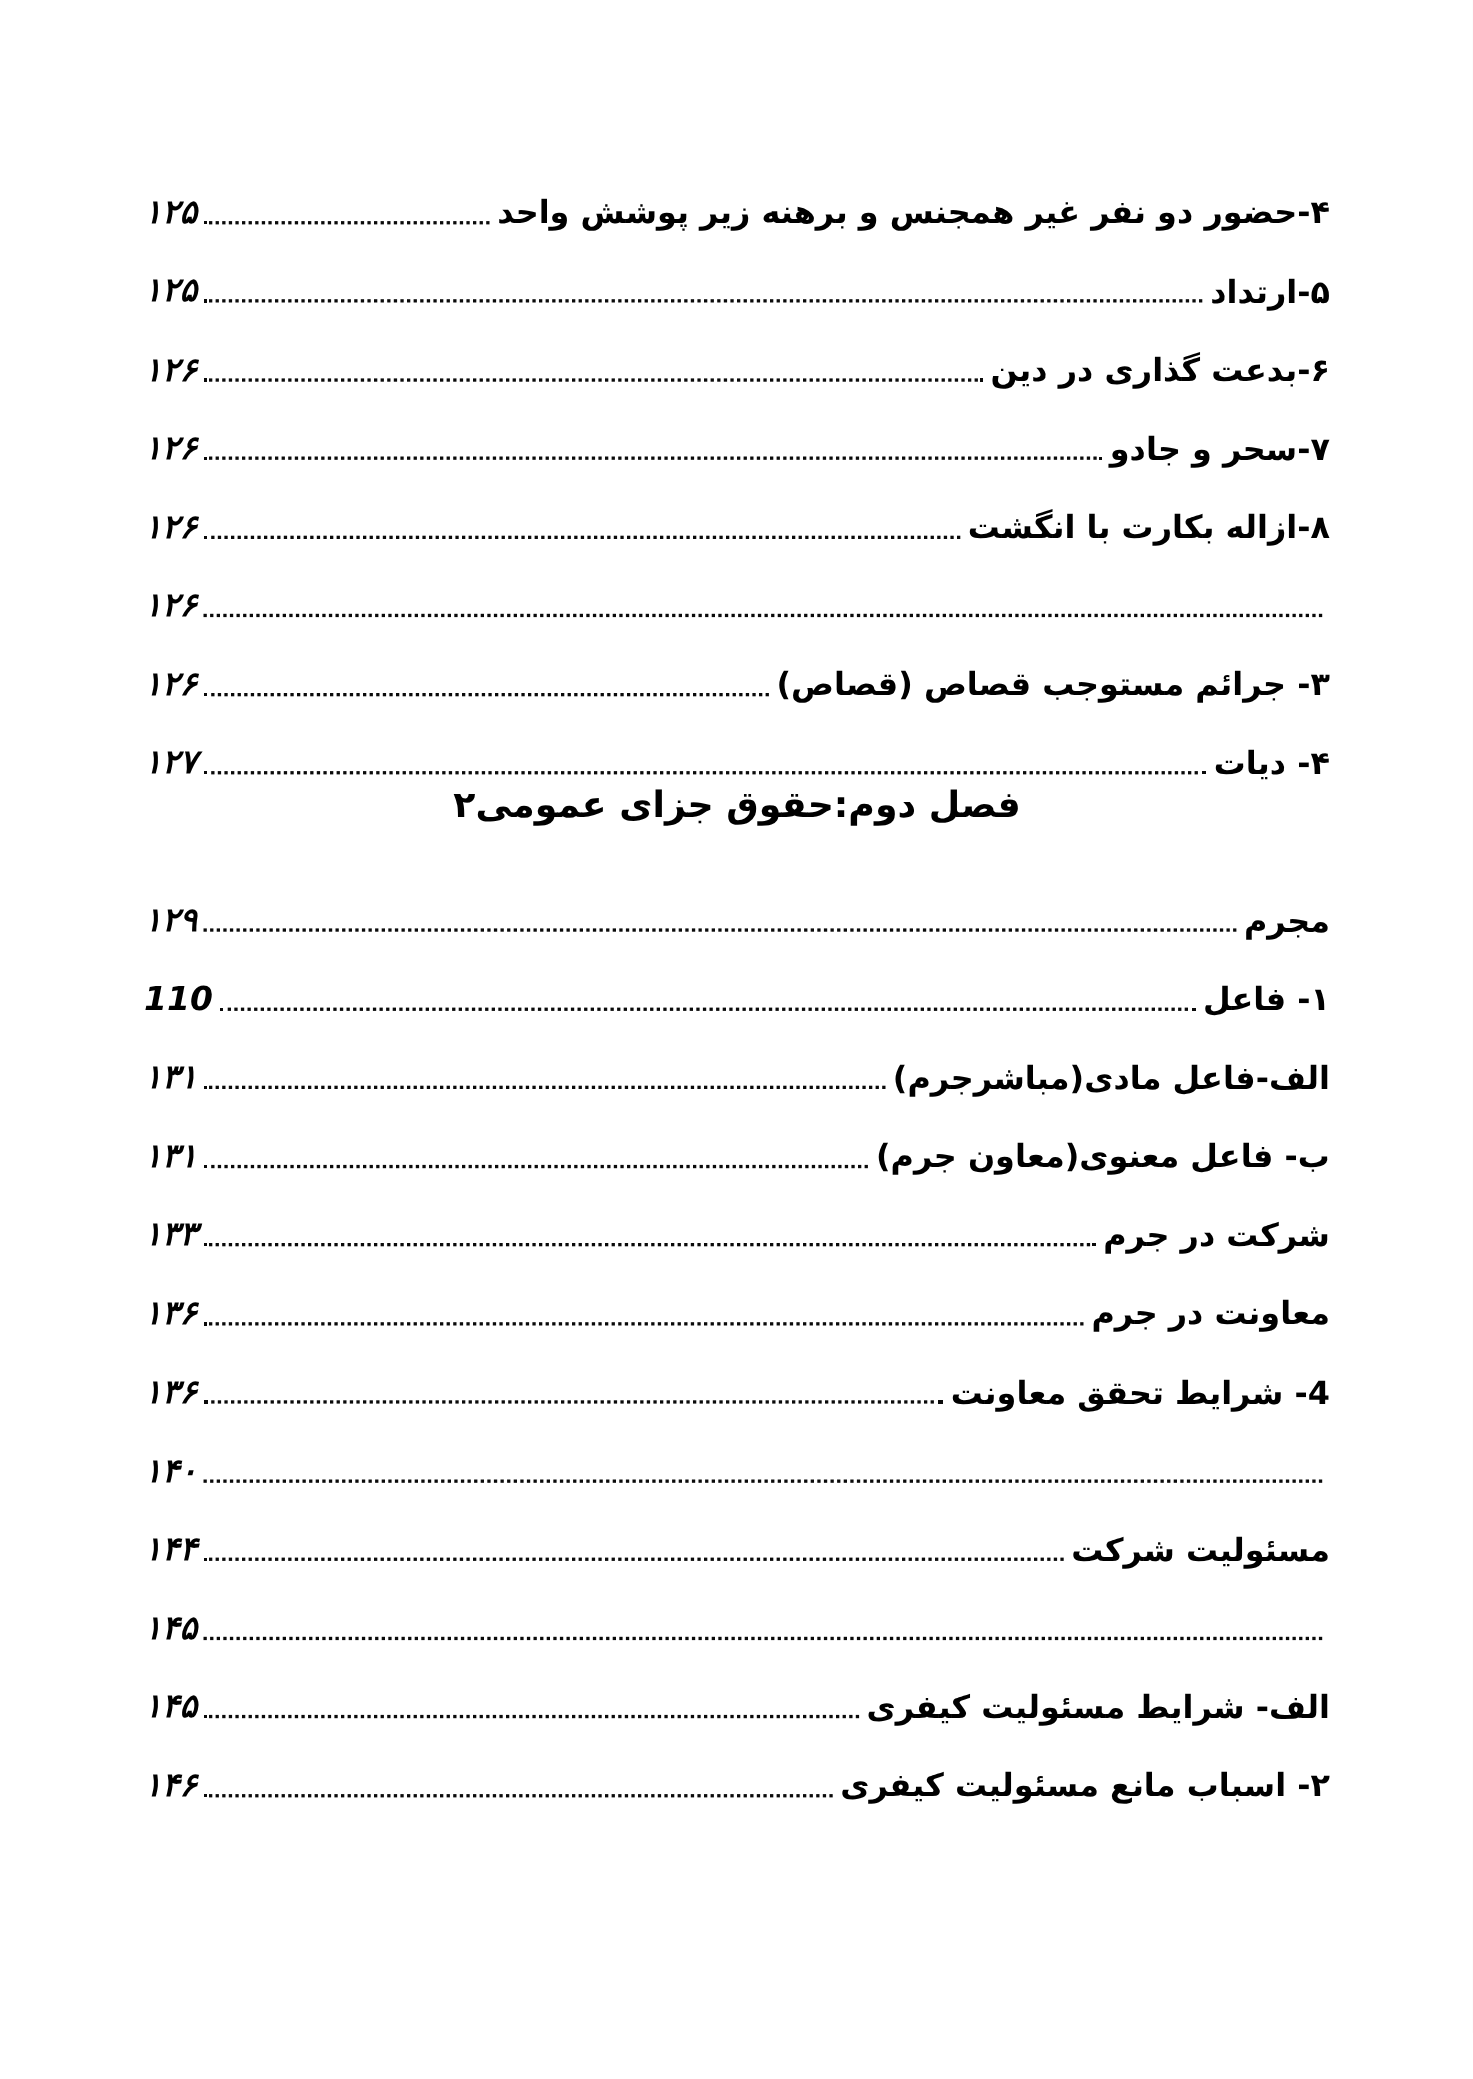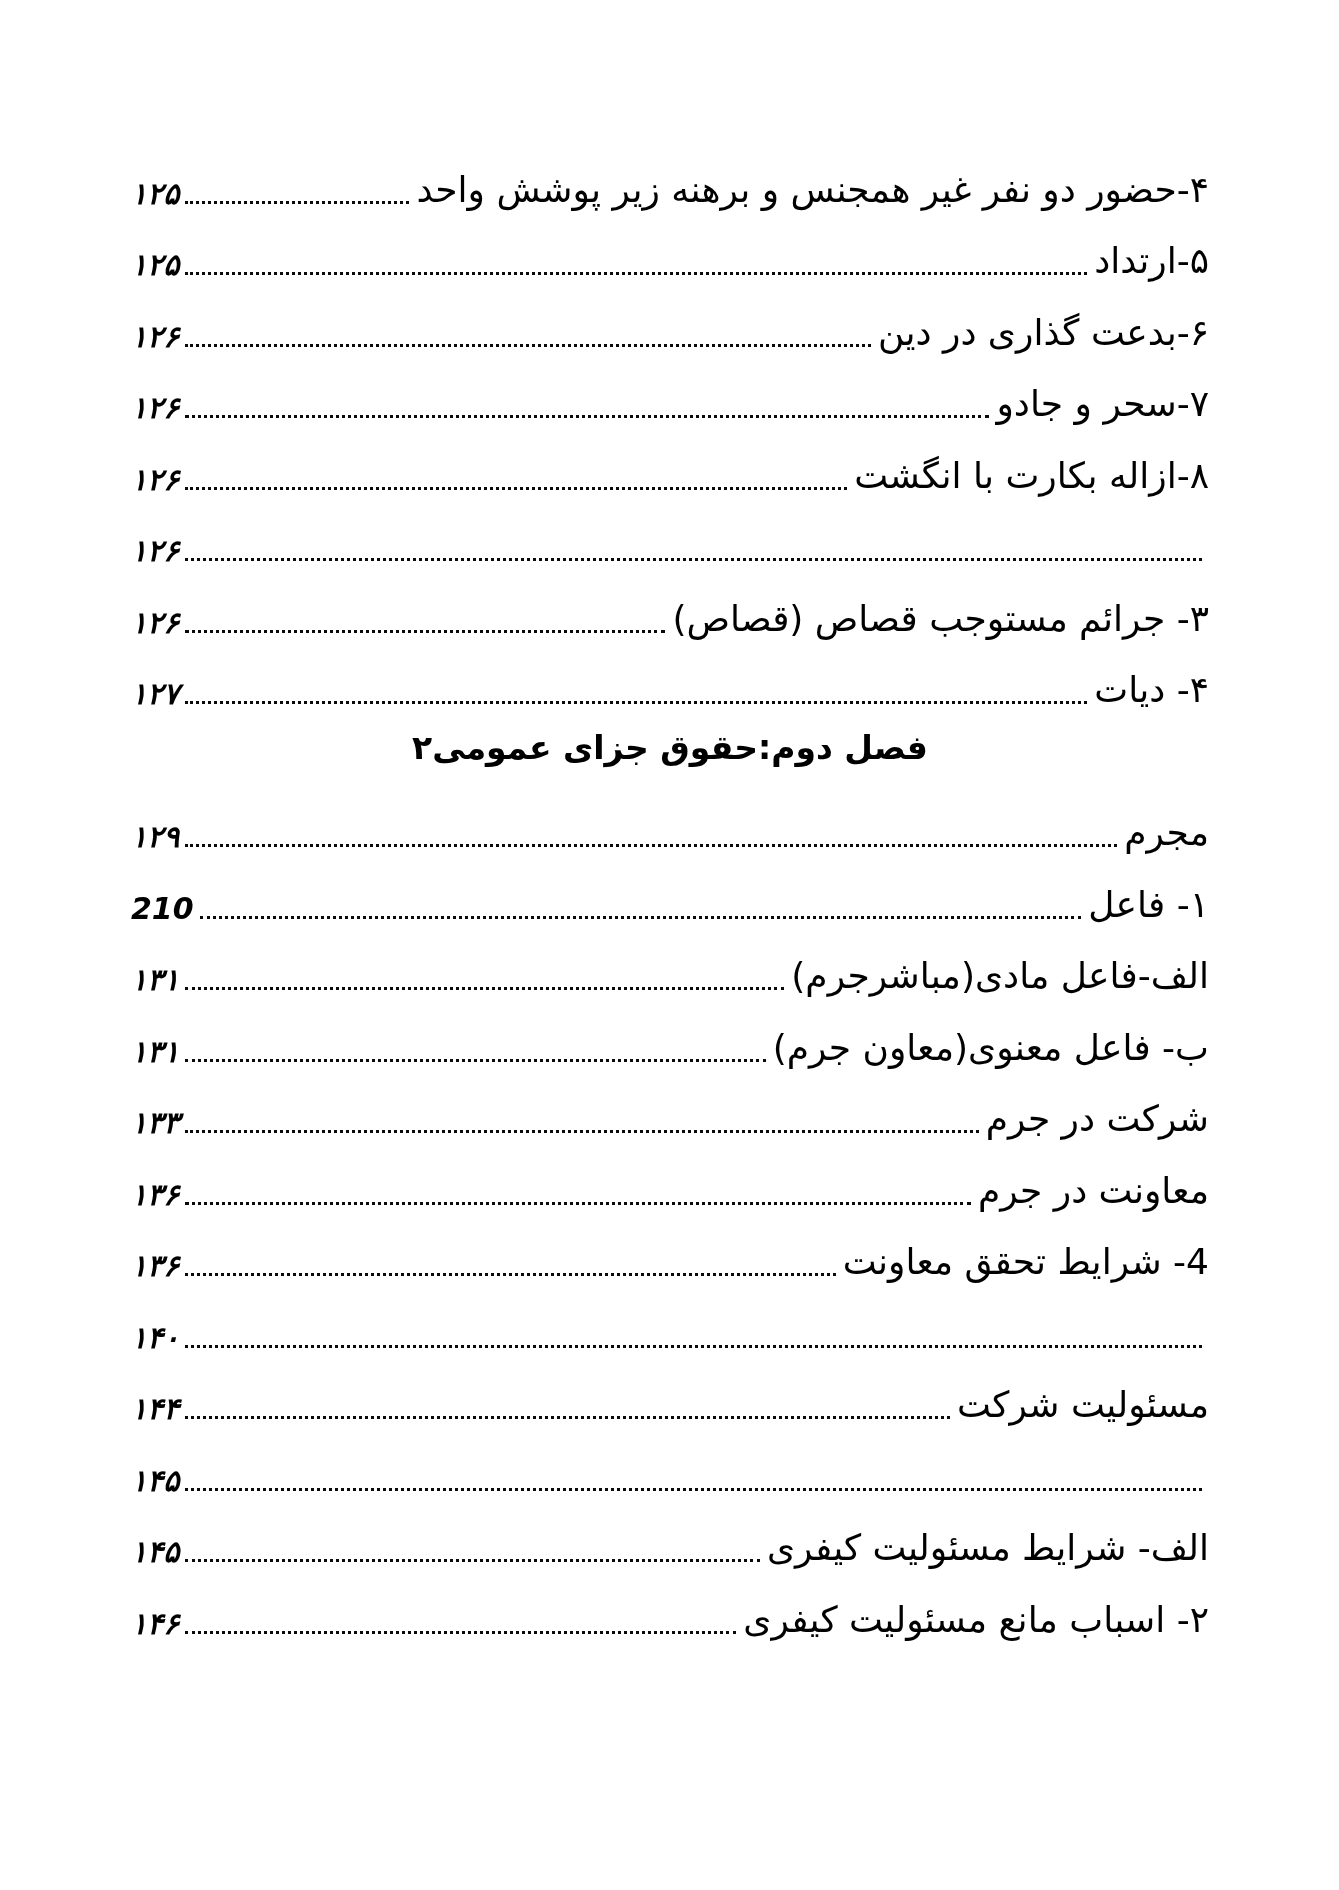--- a/index.html
+++ b/index.html
@@ -21,43 +21,43 @@
     width: 1078px;
     direction: rtl;
   }
   .row {
     display: flex;
     align-items: flex-end;
     height: 71.5px;
   }
   .title {
     white-space: nowrap;
-    font-size: 36px;
-    font-weight: normal;
+    font-size: 29px;
+    font-weight: bold;
     line-height: 1.25;
   }
   .leader {
     flex: 1 1 auto;
     min-width: 10px;
     height: 0;
     border-bottom: 3px dotted #0a0a0a;
     margin: 0 7px 0 6px;
     transform: translateY(-8px);
   }
   .pagenum {
     font-size: 30px;
     font-weight: bold;
     line-height: 1.2;
     white-space: nowrap;
     font-style: italic;
   }
   .heading-row {
     display: flex;
     justify-content: center;
-    align-items: center;
+    align-items: flex-start;
     height: 71.5px;
   }
   .chapter-heading {
     margin: 0;
     font-size: 33px;
     font-weight: bold;
     line-height: 1.2;
     text-align: center;
   }
 </style>
@@ -112,21 +112,21 @@
     </div>
 
     <div class="row">
       <span class="title">مجرم</span>
       <span class="leader"></span>
       <span class="pagenum">۱۲۹</span>
     </div>
     <div class="row">
       <span class="title">۱- فاعل</span>
       <span class="leader"></span>
-      <span class="pagenum">210</span>
+      <span class="pagenum">110</span>
     </div>
     <div class="row">
       <span class="title">الف-فاعل مادی(مباشرجرم)</span>
       <span class="leader"></span>
       <span class="pagenum">۱۳۱</span>
     </div>
     <div class="row">
       <span class="title">ب- فاعل معنوی(معاون جرم)</span>
       <span class="leader"></span>
       <span class="pagenum">۱۳۱</span>

